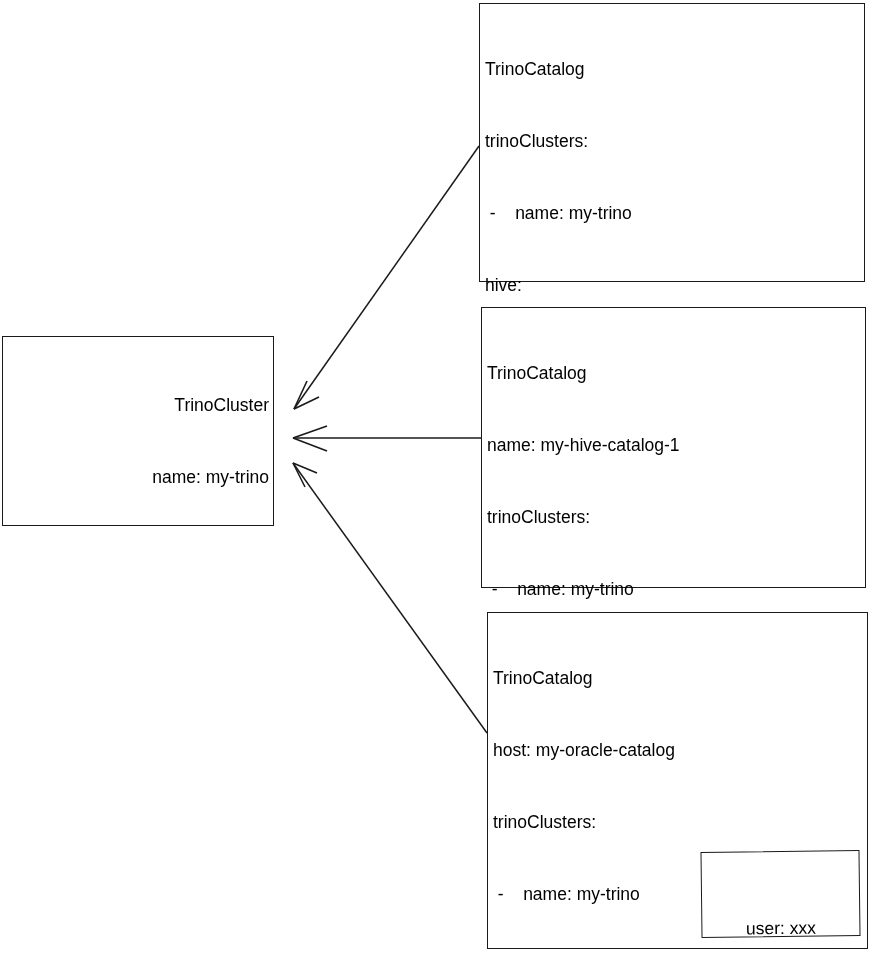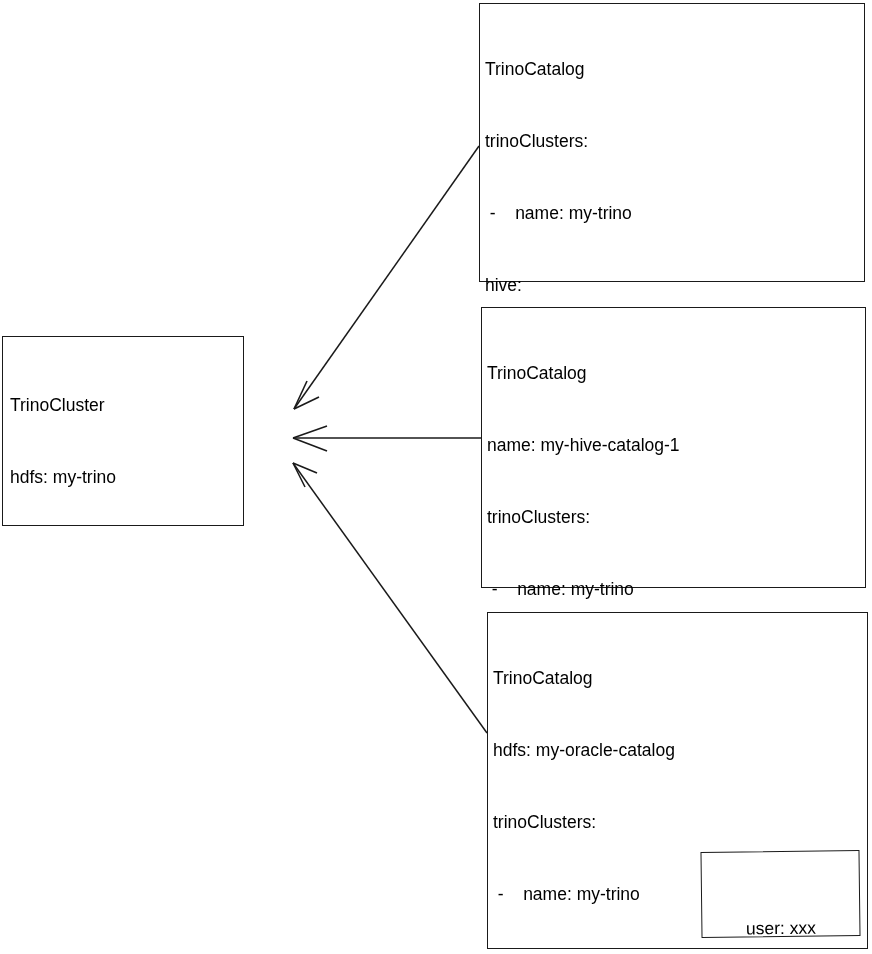--- a/index.html
+++ b/index.html
@@ -43,22 +43,23 @@
     white-space: pre;
   }
   .line {
     display: block;
     white-space: pre;
   }
   
   #trino-cluster {
     left: 2px;
     top: 336px;
-    width: 242px;
+    width: 272px;
     height: 190px;
+    text-align: right;
   }
   #trino-cluster .node-text {
     top: 8px;
     left: 7px;
   }
   
   #catalog-hive-1 {
     left: 479px;
     top: 3px;
     width: 386px;
@@ -127,21 +128,21 @@
     <g>
       <line x1="760" y1="812" x2="788" y2="853" stroke="#1a1a1a" stroke-width="1.5"></line>
       <line x1="788" y1="853" x2="769" y2="835" stroke="#1a1a1a" stroke-width="1.6"></line>
       <line x1="788" y1="853" x2="773" y2="846" stroke="#1a1a1a" stroke-width="1.6"></line>
     </g>
   </svg>
 
   <div class="node" id="trino-cluster">
     <div class="node-text">
       <span class="line">TrinoCluster</span>
-      <span class="line">hdfs: my-trino</span>
+      <span class="line">name: my-trino</span>
     </div>
   </div>
 
   <div class="node" id="catalog-hive-1">
     <div class="node-text">
       <span class="line">TrinoCatalog</span>
       <span class="line">trinoClusters:</span>
       <span class="line"> -    name: my-trino</span>
       <span class="line">hive:</span>
       <span class="line">   s3: # S3ConnnectionSpec</span>
@@ -160,21 +161,21 @@
       <span class="line">hive:</span>
       <span class="line">   hdfs:</span>
       <span class="line">      # TBD</span>
       <span class="line">   metastore: # whatever</span>
     </div>
   </div>
 
   <div class="node" id="catalog-oracle">
     <div class="node-text">
       <span class="line">TrinoCatalog</span>
-      <span class="line">hdfs: my-oracle-catalog</span>
+      <span class="line">host: my-oracle-catalog</span>
       <span class="line">trinoClusters:</span>
       <span class="line"> -    name: my-trino</span>
       
       
       
     </div>
   </div>
 
   <div class="node" id="secret-box">
     <div class="node-text">

